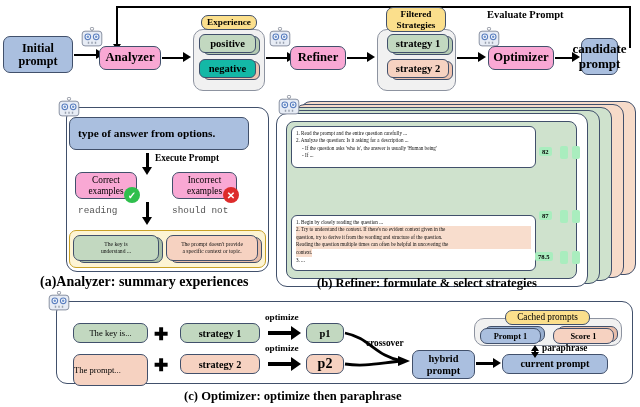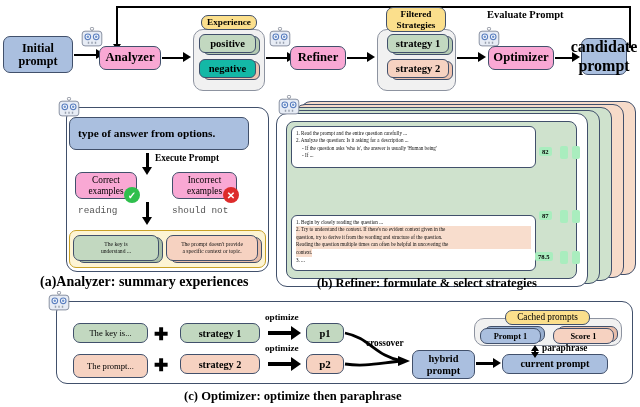--- a/index.html
+++ b/index.html
@@ -253,21 +253,21 @@
     <rect x="21" y="21" width="2" height="3" fill="#98a0ae"></rect>
   </svg>
 
   <div class="abs node white shadow-box" style="left:488px; top:46px; width:66px; height:24px; font-size:12.6px;">
     <span>Optimizer</span>
   </div>
 
   <div class="abs hline" style="left:555px; top:56.5px; width:18px;"></div>
   <div class="abs arrowhead-r" style="left:572px; top:52.3px;"></div>
 
-  <div class="abs node blue shadow-box" style="left:581px; top:38px; width:46px; height:37px; flex-direction:column; font-size:16px; line-height:1.15;align-items:center;">
+  <div class="abs node blue shadow-box" style="left:581px; top:38px; width:37px; height:37px; flex-direction:column; font-size:13px; line-height:1.15;align-items:center;">
     <span>candidate prompt</span>
   </div>
 
   <div class="abs panel" style="left:66px; top:107px; width:203px; height:165px;"></div>
 
   <svg class="abs" viewBox="0 0 34 30" style="left:57px; top:97px; width:24px; height:21px;">
     <line x1="17" y1="0" x2="17" y2="5" stroke="#8d93a0" stroke-width="1.3"></line>
     <circle cx="17" cy="2.5" r="2.3" fill="#fff" stroke="#8d93a0" stroke-width="1.3"></circle>
     <rect x="3" y="6" width="28" height="21" rx="4" fill="#e7ecf5" stroke="#7f8899" stroke-width="1.3"></rect>
     <circle cx="11" cy="14" r="4" fill="#fff" stroke="#5b7fbf" stroke-width="1.6"></circle>
@@ -401,31 +401,31 @@
   <div class="abs shadow-box" style="left:180px; top:323px; width:80px; height:20px; background:#c2d8c0; display:flex; align-items:center; justify-content:center; font-size:10.2px; font-weight:bold;">
     <span>strategy 1</span>
   </div>
   <div class="abs lbl" style="left:265px; top:312px; font-size:9.2px;">optimize</div>
   <div class="abs hline" style="left:268px; top:331px; width:24px; height:4px;"></div>
   <div class="abs" style="left:291px; top:326px; width:0; height:0; border-top:7px solid transparent; border-bottom:7px solid transparent; border-left:10px solid #000;"></div>
   <div class="abs shadow-box" style="left:306px; top:323px; width:38px; height:20px; background:#c2d8c0; display:flex; align-items:center; justify-content:center; font-size:10.5px; font-weight:bold;">
     <span>p1</span>
   </div>
 
-  <div class="abs shadow-box" style="left:73px; top:354px; width:75px; height:24px; background:#f6d2c1; display:flex; align-items:center; justify-content:center; font-size:8.6px;">
+  <div class="abs shadow-box" style="left:73px; top:354px; width:75px; height:32px; background:#f6d2c1; display:flex; align-items:center; justify-content:flex-start; font-size:8.6px;">
     <span>The prompt...</span>
   </div>
   <div class="abs plus" style="left:154px; top:355px; font-size:17px;">✚</div>
   <div class="abs shadow-box" style="left:180px; top:354px; width:80px; height:20px; background:#f6d2c1; display:flex; align-items:center; justify-content:center; font-size:10.2px; font-weight:bold;">
     <span>strategy 2</span>
   </div>
   <div class="abs lbl" style="left:265px; top:343px; font-size:9.2px;">optimize</div>
   <div class="abs hline" style="left:268px; top:362px; width:24px; height:4px;"></div>
   <div class="abs" style="left:291px; top:357px; width:0; height:0; border-top:7px solid transparent; border-bottom:7px solid transparent; border-left:10px solid #000;"></div>
-  <div class="abs shadow-box" style="left:306px; top:354px; width:38px; height:20px; background:#f6d2c1; display:flex; align-items:center; justify-content:center; font-size:11px; font-weight:bold;">
+  <div class="abs shadow-box" style="left:306px; top:354px; width:38px; height:20px; background:#f6d2c1; display:flex; align-items:center; justify-content:center; font-size:14px; font-weight:bold;">
     <span>p2</span>
   </div>
 
   <svg class="abs" style="left:340px; top:318px; width:110px; height:58px;" viewBox="0 0 110 58">
     <path d="M5 15 C 30 20, 35 38, 62 43" stroke="#000" stroke-width="2.8" fill="none"></path>
     <path d="M5 46 C 25 49, 40 45, 62 43" stroke="#000" stroke-width="2.8" fill="none"></path>
     <polygon points="70,43 58,38 58,48" fill="#000"></polygon>
   </svg>
   <div class="abs lbl" style="left:366px; top:338px; font-size:9.3px;">crossover</div>
 

